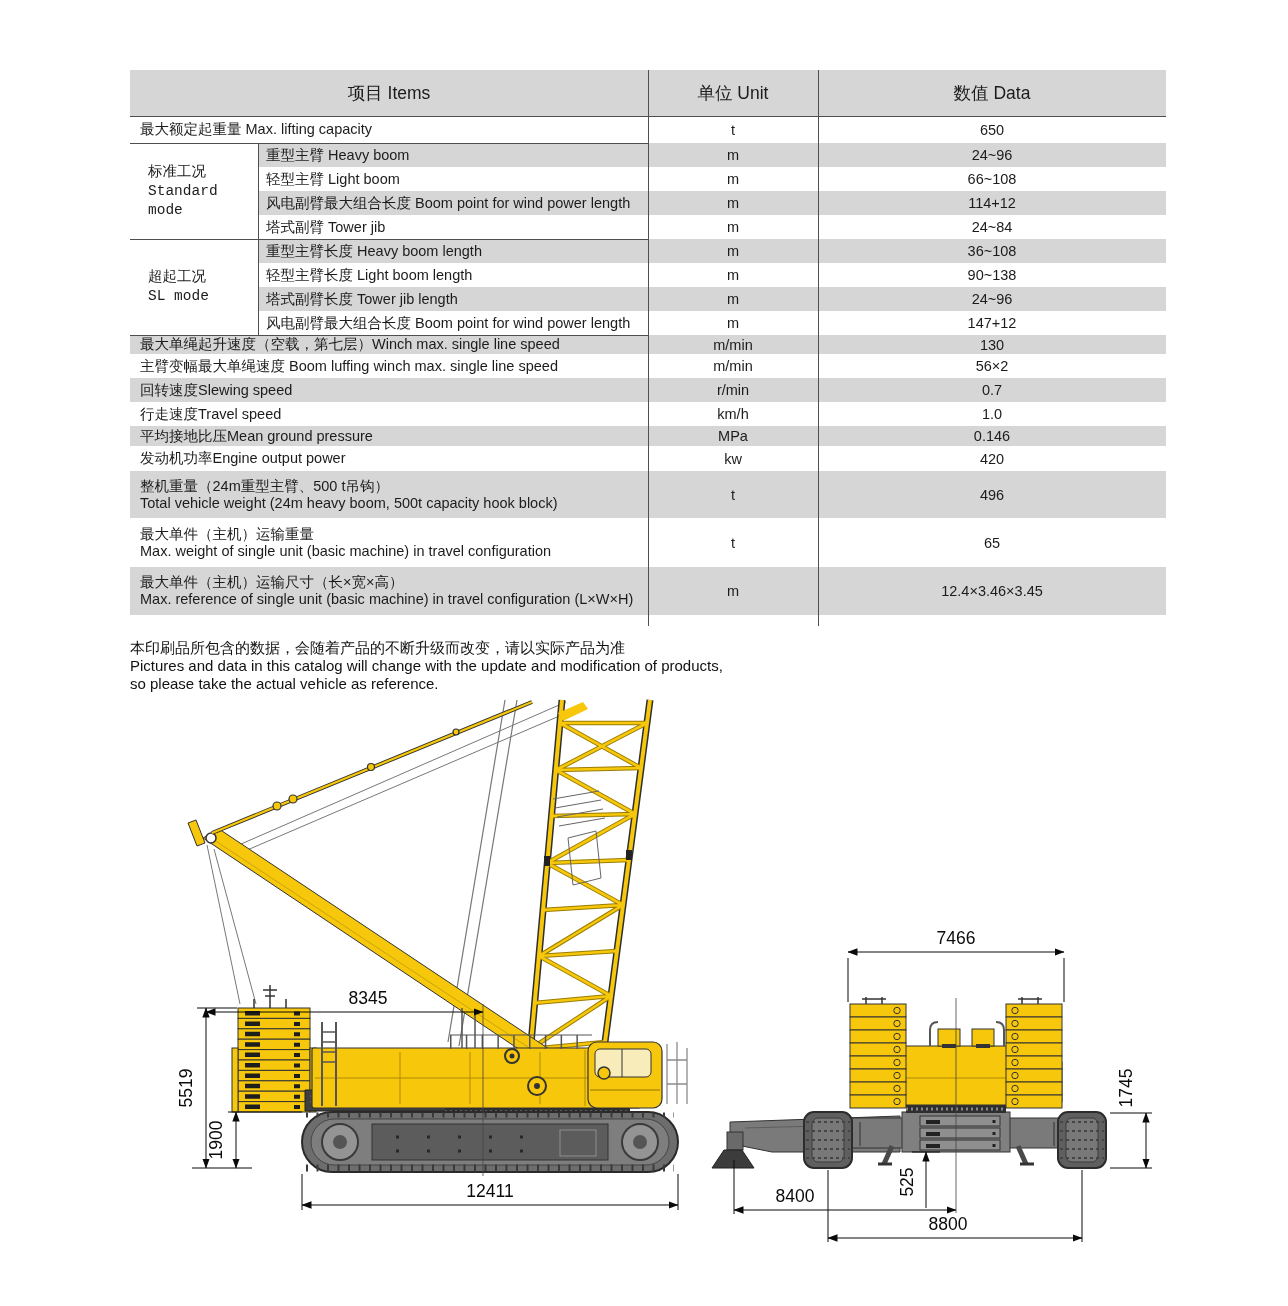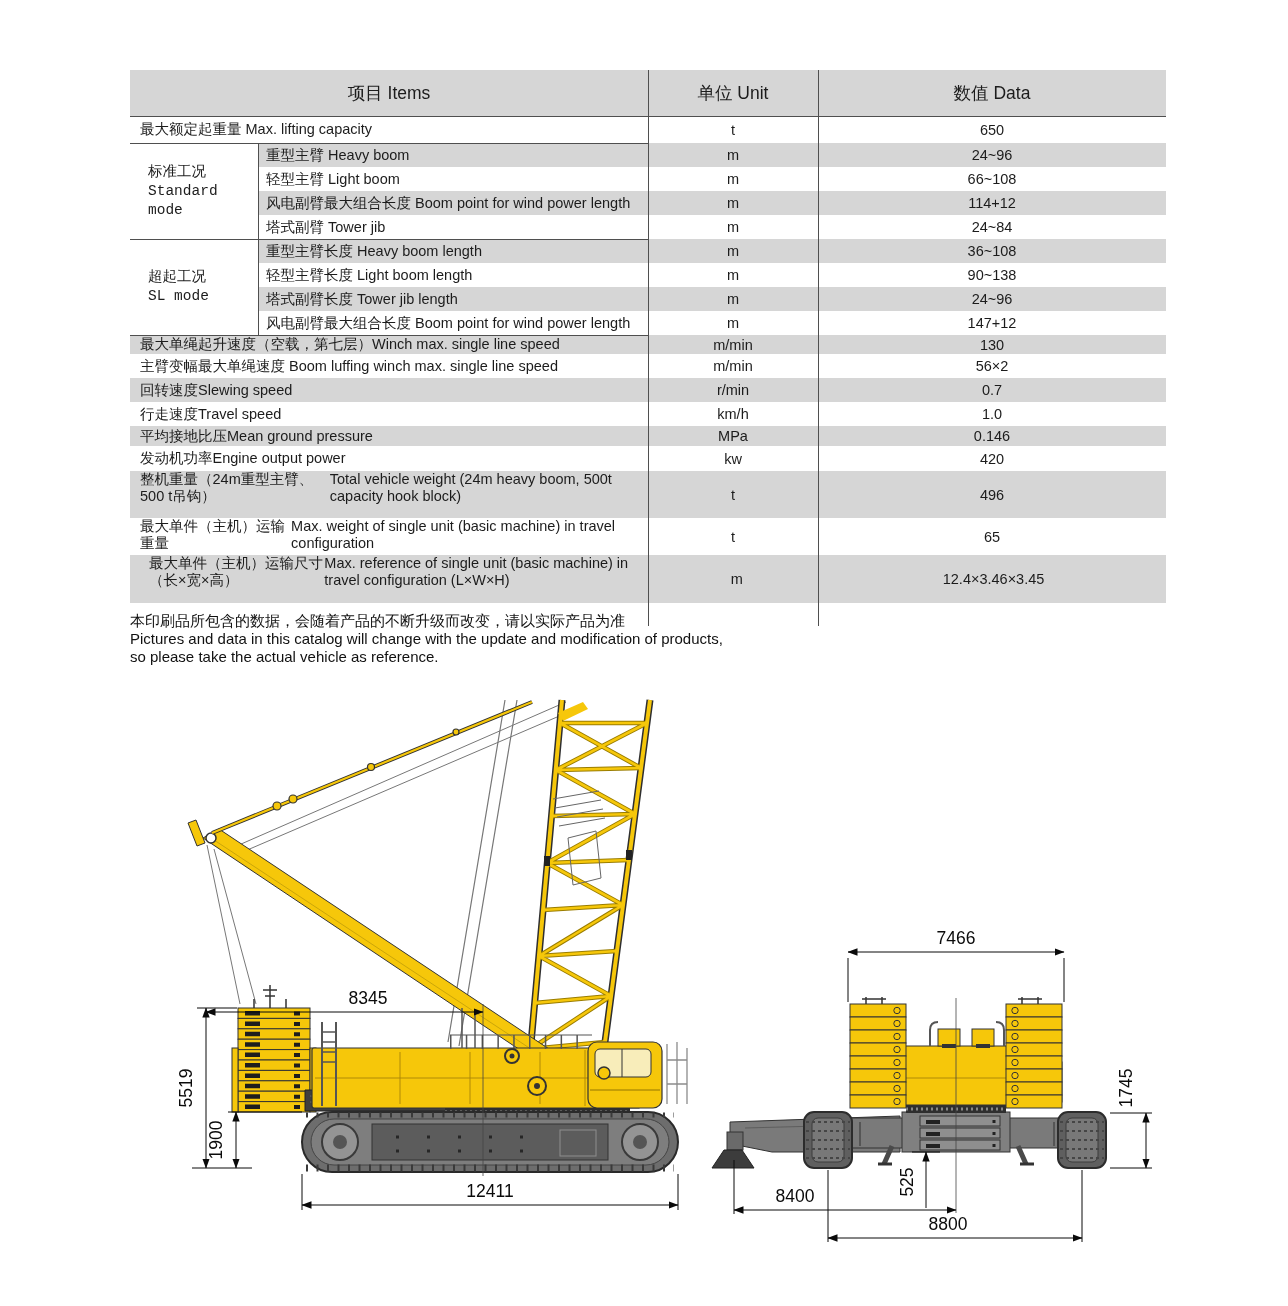--- a/index.html
+++ b/index.html
@@ -13,25 +13,25 @@
   .il{justify-content:flex-start;padding-left:10px;}
   .si{width:390px;justify-content:flex-start;padding-left:8px;}
   .cu2{width:170px;}.cd2{width:348px;}
   .thead{display:flex;height:46px;background:#d6d6d6;font-size:17.5px;}
   .r,.sr,.grp{display:flex;}
   .sr{height:24px;}
   .g{background:#d6d6d6;}
   .gcell{width:128px;display:flex;flex-direction:column;justify-content:center;
          padding-left:18px;line-height:19px;font-family:Liberation Mono, monospace;}
   .gsub{display:flex;flex-direction:column;padding-left:28px;}
-  .tall .lbl2{display:flex;flex-direction:row;justify-content:center;line-height:17px;}
+  .tall .lbl2{display:flex;flex-direction:column;justify-content:center;line-height:17px;}
   .vl{position:absolute;width:1px;background:#4f4f4f;}
   .hl{position:absolute;height:1px;background:#4f4f4f;}
   
-  .note{position:absolute;left:130px;top:612px;font-size:15px;line-height:18px;color:#111;}
+  .note{position:absolute;left:130px;top:639px;font-size:15px;line-height:18px;color:#111;}
   
   svg{position:absolute;left:0;top:0;}
   .dim{font:17.5px "Liberation Sans",sans-serif;fill:#0a0a0a;text-anchor:middle;}
 </style>
 </head>
 <body>
 
 <div class="page">
 
   <div class="tbl">
@@ -137,30 +137,30 @@
     </div>
 
     <div class="r g tall" style="height:47px">
       <div class="cell ci il lbl2" style="align-items:flex-start;">
         <div>整机重量（24m重型主臂、500 t吊钩）</div>
         <div>Total vehicle weight (24m heavy boom, 500t capacity hook block)</div>
       </div>
       <div class="cell cu">t</div>
       <div class="cell cd">496</div>
     </div>
-    <div class="r tall" style="height:37px">
+    <div class="r tall" style="height:49px">
       <div class="cell ci il lbl2" style="align-items:flex-start;">
         <div>最大单件（主机）运输重量</div>
         <div>Max. weight of single unit (basic machine) in travel configuration</div>
       </div>
       <div class="cell cu">t</div>
       <div class="cell cd">65</div>
     </div>
     <div class="r g tall" style="height:48px">
-      <div class="cell ci il lbl2" style="align-items:flex-start;margin-left:9px;">
+      <div class="cell ci il lbl2" style="align-items:flex-start;">
         <div>最大单件（主机）运输尺寸（长×宽×高）</div>
         <div>Max. reference of single unit (basic machine) in travel configuration (L×W×H)</div>
       </div>
       <div class="cell cu">m</div>
       <div class="cell cd">12.4×3.46×3.45</div>
     </div>
 
     <div class="vl" style="left:518px;top:0;height:556px"></div>
     <div class="vl" style="left:688px;top:0;height:556px"></div>
     <div class="vl" style="left:128px;top:73px;height:192px"></div>

